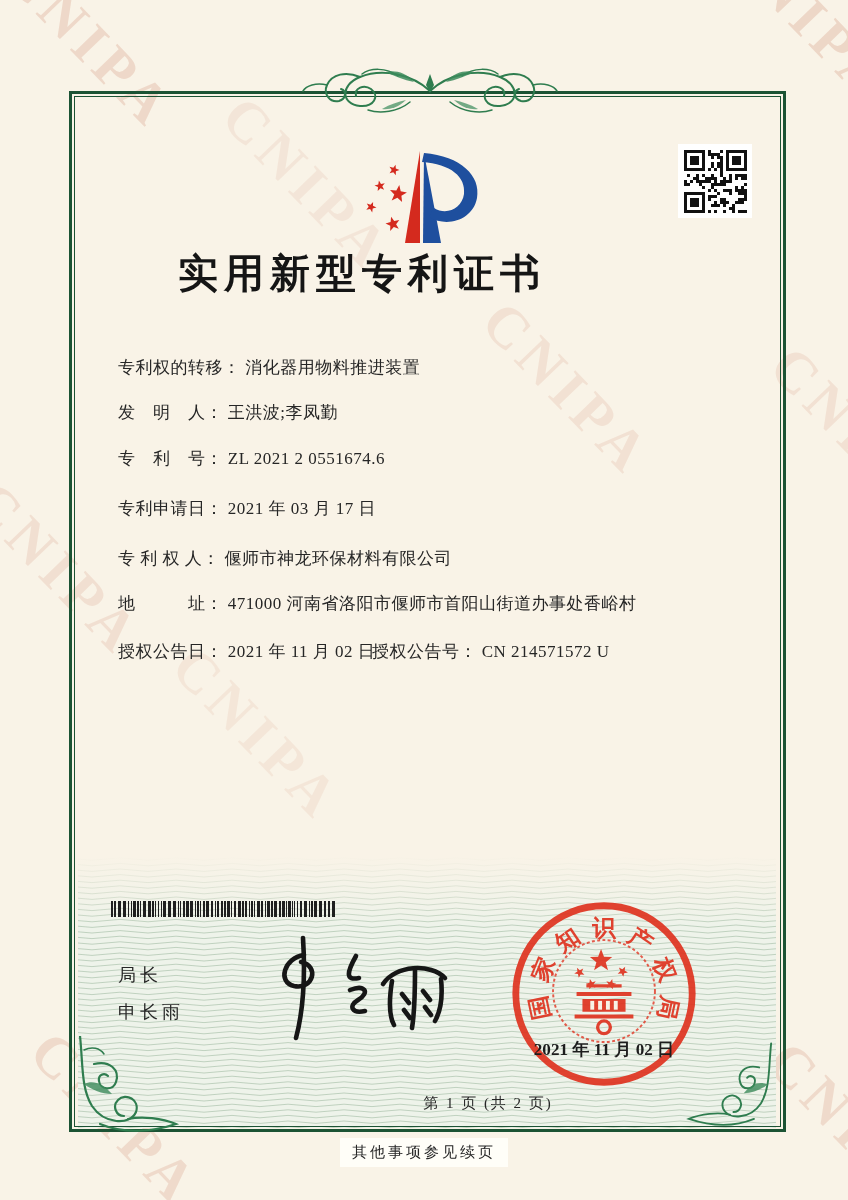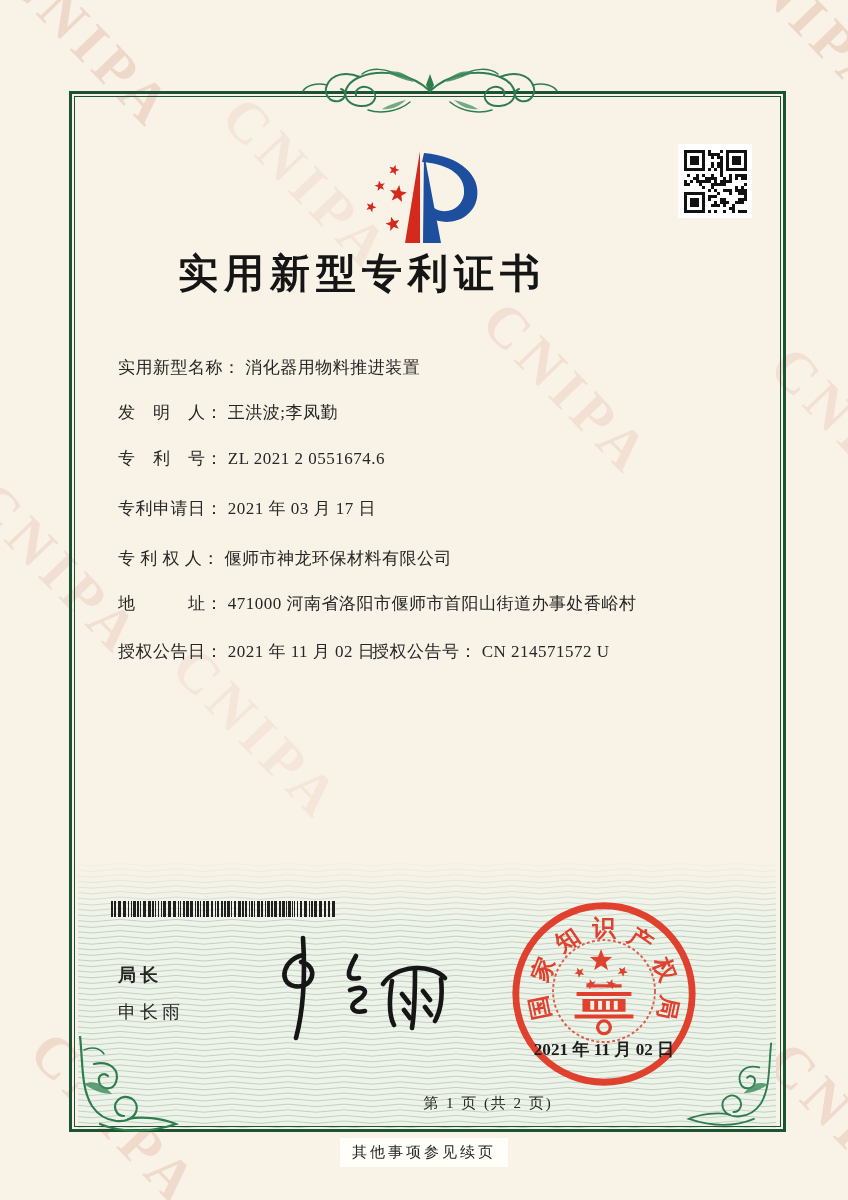--- a/index.html
+++ b/index.html
@@ -36,21 +36,21 @@
   .frow{position:absolute;left:118px;font-size:17px;white-space:pre;z-index:5;letter-spacing:0.5px;}
   .flabel{display:inline-block;}
   .fvalue{display:inline-block;}
   .fpair2{position:absolute;left:246px;top:0;white-space:pre;margin-left:8px;}
   
   .body-text{position:absolute;left:96px;top:702px;width:658px;z-index:5;
     font-size:17px;line-height:32px;text-align:justify;color:#2a2a2a;}
   .body-text p{margin:0;text-indent:2em;}
   
   .barcode{position:absolute;left:111px;top:901px;z-index:5;}
-  .sig-title{position:absolute;left:118px;top:963px;font-size:18px;letter-spacing:4px;z-index:5;font-weight:bold;}
+  .sig-title{position:absolute;left:118px;top:963px;font-size:18px;letter-spacing:4px;z-index:5;}
   .sig-name{position:absolute;left:118px;top:1000px;font-size:18px;letter-spacing:4px;z-index:5;}
   .sig-script{position:absolute;left:255px;top:928px;z-index:6;}
   .seal{position:absolute;left:506px;top:896px;z-index:7;}
   .page-info{position:absolute;left:69px;top:1094px;width:838px;text-align:center;
     font-size:15px;letter-spacing:2px;z-index:5;}
   .footer-note-wrap{position:absolute;left:0;top:1138px;width:848px;text-align:center;z-index:5;}
   .footer-note{display:inline-block;background:#fffef8;padding:5px 12px;
     font-size:15px;letter-spacing:3px;}
   
   .orn-top{position:absolute;left:294px;top:60px;z-index:4;}
@@ -392,21 +392,21 @@
         <rect x="9" y="60" width="3" height="3" fill="#111"></rect>
         <rect x="12" y="60" width="3" height="3" fill="#111"></rect>
         <rect x="15" y="60" width="3" height="3" fill="#111"></rect>
         <rect x="18" y="60" width="3" height="3" fill="#111"></rect>
       </svg>
   </div>
 
   <div class="title">实用新型专利证书</div>
 
   <div id="fields">
-      <div class="frow" style="top: 356px;"><span class="flabel">实用新型名称：</span><span class="fvalue"> 消化器用物料推进装置</span></div>
+      <div class="frow" style="top: 356px;"><span class="flabel">专利权的转移：</span><span class="fvalue"> 消化器用物料推进装置</span></div>
       <div class="frow" style="top: 401px;"><span class="flabel">发　明　人：</span><span class="fvalue"> 王洪波;李凤勤</span></div>
       <div class="frow" style="top: 447px;"><span class="flabel">专　利　号：</span><span class="fvalue"> ZL 2021 2 0551674.6</span></div>
       <div class="frow" style="top: 497px;"><span class="flabel">专利申请日：</span><span class="fvalue"> 2021 年 03 月 17 日</span></div>
       <div class="frow" style="top: 547px;"><span class="flabel">专 利 权 人：</span><span class="fvalue"> 偃师市神龙环保材料有限公司</span></div>
       <div class="frow" style="top: 592px;"><span class="flabel">地　　　址：</span><span class="fvalue"> 471000 河南省洛阳市偃师市首阳山街道办事处香峪村</span></div>
       <div class="frow" style="top: 640px; position: absolute;"><span class="flabel">授权公告日：</span><span class="fvalue"> 2021 年 11 月 02 日</span><span class="fpair2"><span>授权公告号：</span><span> CN 214571572 U</span></span></div>
     </div>
 
   <div class="body-text">
   </div>

